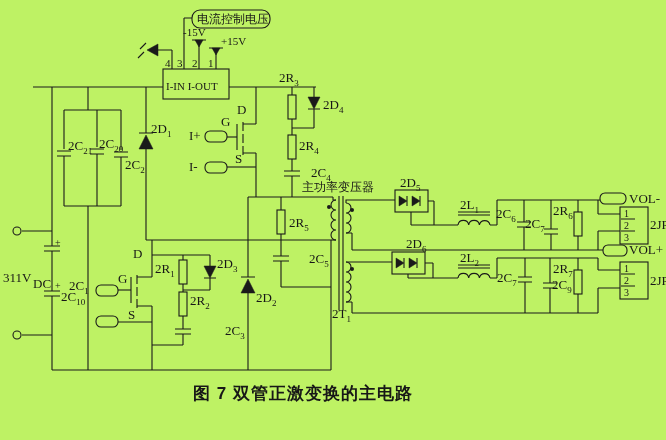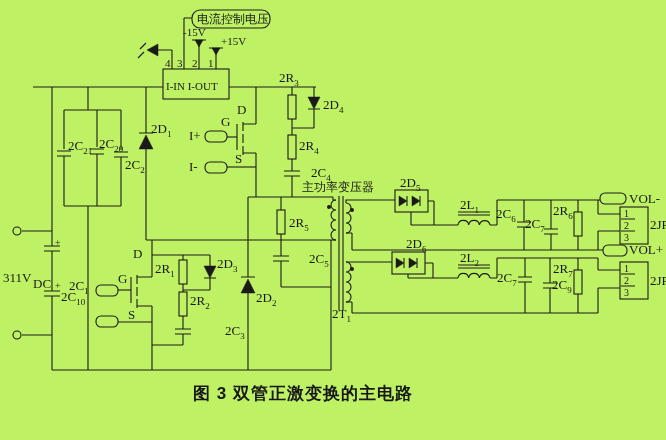--- a/index.html
+++ b/index.html
@@ -260,14 +260,14 @@
   <span class="lbl pin" style="left:624px;top:209px;">1</span>
   <span class="lbl pin" style="left:624px;top:221px;">2</span>
   <span class="lbl pin" style="left:624px;top:233px;">3</span>
   <span class="lbl" style="left:650px;top:218px;"><span>2JP</span></span>
 
   <span class="lbl pin" style="left:624px;top:264px;">1</span>
   <span class="lbl pin" style="left:624px;top:276px;">2</span>
   <span class="lbl pin" style="left:624px;top:288px;">3</span>
   <span class="lbl" style="left:650px;top:274px;"><span>2JP</span></span>
 
-  <span class="lbl cap" style="left:193px;top:385px;">图 3  双管正激变换的主电路</span>
+  <span class="lbl cap" style="left:193px;top:385px;">图 7  双管正激变换的主电路</span>
 </div>
 
 </body></html>

